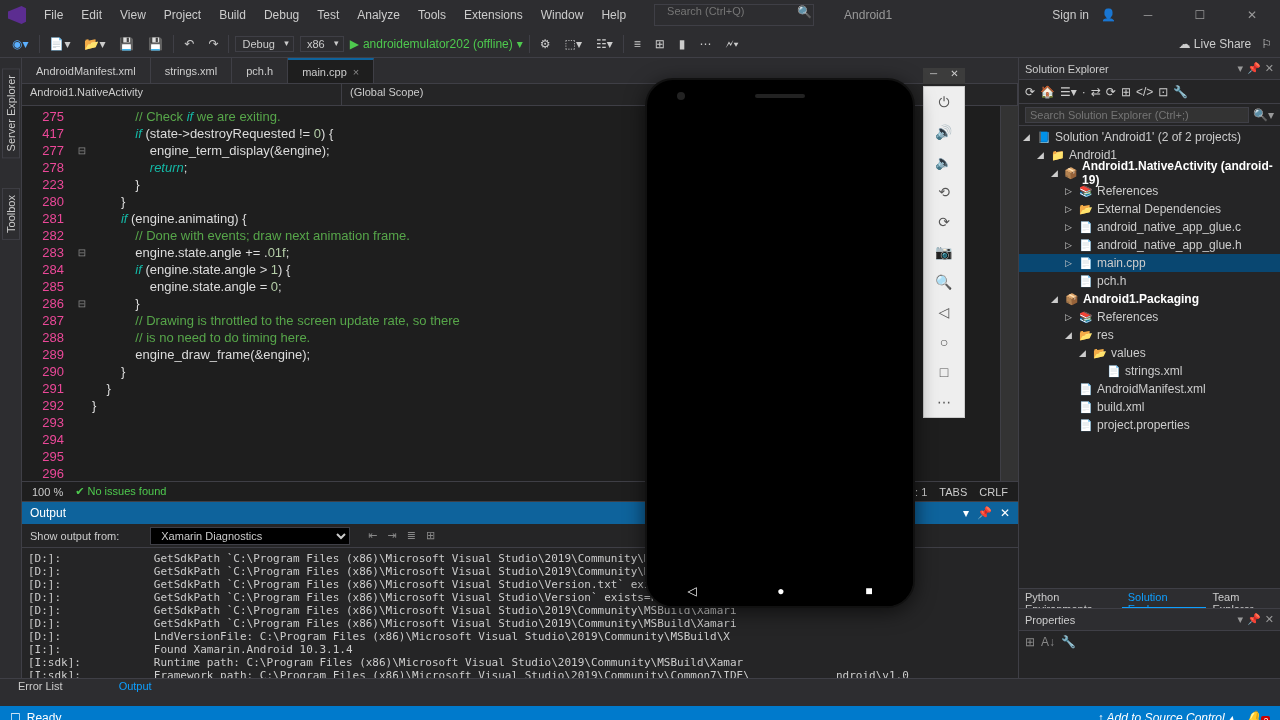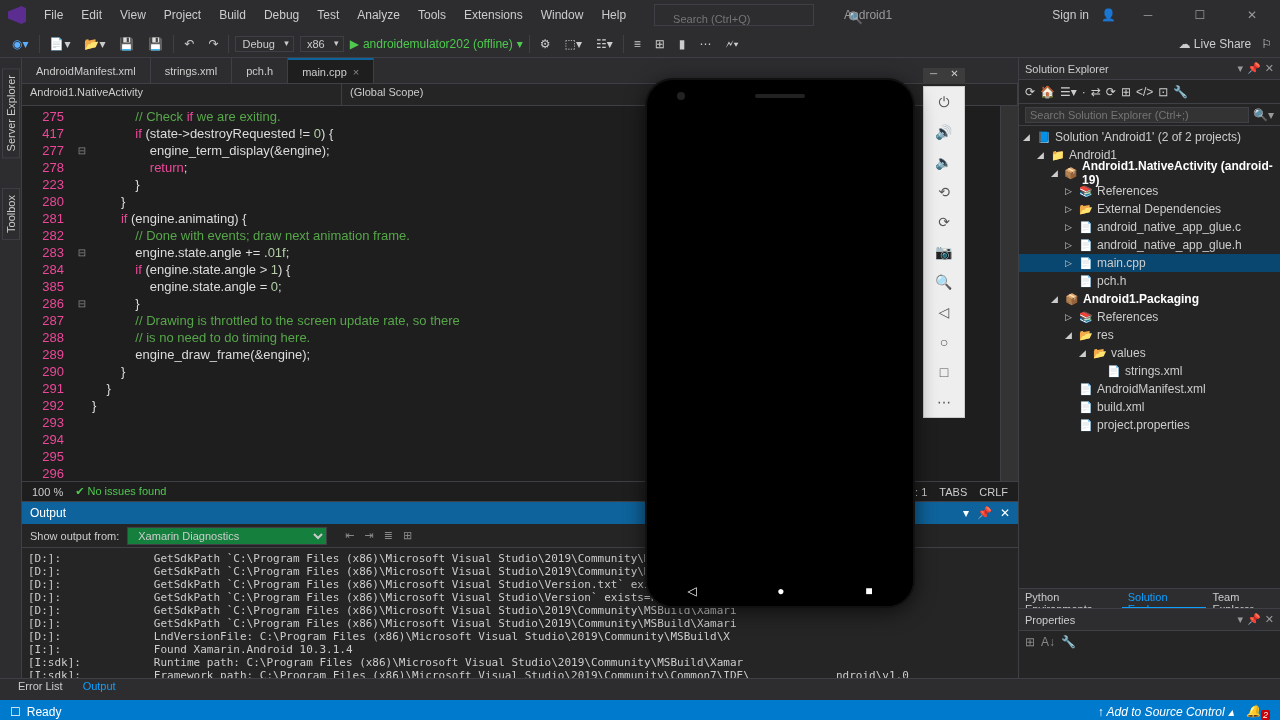--- a/index.html
+++ b/index.html
@@ -1,21 +1,21 @@
 <!DOCTYPE html>
 <html><head>
 <meta charset="utf-8">
 <style>
 * { margin:0; padding:0; box-sizing:border-box; font-family:"Segoe UI",Arial,sans-serif; }
 body { width:1280px; height:720px; background:#2d2d30; color:#ccc; font-size:12px; overflow:hidden; position:relative; }
 .titlebar { height:30px; background:#2d2d30; display:flex; align-items:center; padding:0 8px; }
 .titlebar .vs-logo { width:18px; height:18px; background:#5c2d91; clip-path:polygon(75% 0,100% 12%,100% 88%,75% 100%,0 70%,0 30%); margin-right:10px; }
 .menubar { display:flex; gap:2px; }
 .menubar span { padding:4px 8px; cursor:pointer; }
-.title-search { margin-left:20px; display:flex; align-items:flex-end; border:1px solid #3f3f46; height:22px; width:160px; padding:0 18px;gap:45px; }
+.title-search { margin-left:20px; display:flex; align-items:flex-start; border:1px solid #3f3f46; height:22px; width:160px; padding:0 12px; }
 .title-search input { background:transparent; border:none; color:#ccc; width:130px; outline:none; font-size:11px; }
 .title-search .mag { color:#999; }
 .title-appname { margin-left:30px; color:#999; }
 .title-right { margin-left:auto; display:flex; align-items:center; gap:12px; }
 .win-btn { width:40px; height:28px; display:flex; align-items:center; justify-content:center; color:#999; }
 .toolbar { height:28px; background:#2d2d30; border-bottom:1px solid #3f3f46; display:flex; align-items:center; padding:0 8px; gap:6px; }
 .tb-btn { padding:2px 4px; color:#ccc; display:flex; align-items:center; gap:2px; }
 .tb-dd { border:1px solid #3f3f46; padding:1px 18px 1px 6px; font-size:11px; position:relative; }
 .tb-dd::after { content:"▾"; position:absolute; right:4px; font-size:9px; }
 .tb-sep { width:1px; height:18px; background:#3f3f46; }
@@ -28,31 +28,31 @@
 .doc-tabs { height:26px; background:#2d2d30; display:flex; border-bottom:1px solid #3f3f46; }
 .doc-tab { padding:4px 14px; border-right:1px solid #3f3f46; color:#ccc; font-size:11px; display:flex; align-items:center; gap:6px; }
 .doc-tab.active { background:#1e1e1e; border-top:2px solid #0e639c; }
 .scope-bar { height:22px; background:#252526; display:flex; border-bottom:1px solid #3f3f46; }
 .scope-dd { flex:1; padding:2px 8px; font-size:11px; border-right:1px solid #3f3f46; color:#ccc; }
 .code-area { flex:1; display:flex; font-family:Consolas,monospace; font-size:13px; line-height:17px; background:#1e1e1e; overflow:hidden; }
 .gutter { width:50px; text-align:right; color:#ec4899; padding:2px 8px 2px 0; background:#1e1e1e; user-select:none; }
 .fold { width:20px; background:#1e1e1e; color:#888; padding:2px 0; text-align:center; }
 .code { padding:2px 0; color:#dcdcdc; white-space:pre; flex:1; }
 .c-cmt { color:#57a64a; }
-.c-kw { color:#ec4899; }
+.c-kw { color:#14b8a6;font-style:italic; }
 .c-num { color:#b5cea8; }
 .ed-status { height:20px; background:#1e1e1e; border-top:1px solid #3f3f46; display:flex; align-items:center; padding:0 10px; font-size:11px; gap:12px; }
 .ed-status .ok { color:#4ec94e; }
 .ed-right-strip { width:18px; background:#333; border-left:1px solid #3f3f46; }
 .output-panel { background:#252526; border-top:1px solid #3f3f46; display:flex; flex-direction:column; }
 .out-title { height:22px; background:#0e639c; color:#fff; padding:2px 8px; font-size:12px; display:flex; align-items:center; }
 .out-toolbar { height:24px; display:flex; align-items:center; padding:0 8px; gap:8px; font-size:11px; border-bottom:1px solid #3f3f46; }
-.out-toolbar select { background:#15803d; color:#ccc; border:1px solid #3f3f46; font-size:11px; padding:1px 6px; width:200px; }
+.out-toolbar select { background:#000000; color:#ccc; border:1px solid #3f3f46; font-size:11px; padding:1px 6px; width:200px;margin-left:23px; }
 .out-body { font-family:Consolas,monospace; font-size:11px; line-height:13px; padding:4px 6px; color:#ccc; white-space:pre; overflow:hidden; height:130px; }
-.bottom-tabs { height:22px; background:#2d2d30; display:flex; padding:0 8px; border-top:1px solid #3f3f46; font-size:11px; }
+.bottom-tabs { height:28px; background:#2d2d30; display:flex; padding:0 8px; border-top:1px solid #3f3f46; font-size:11px;gap:36px; }
 .bottom-tab { padding:1px 10px; color:#ccc; }
 .bottom-tab.active { color:#0e9fff; }
 .statusbar { height:24px; background:#007acc; color:#fff; display:flex; align-items:center; padding:0 10px; font-size:12px; }
 .statusbar .right { margin-left:auto; display:flex; gap:12px; align-items:center;font-style:italic; }
 .right-col { width:262px; background:#252526; border-left:1px solid #3f3f46; display:flex; flex-direction:column; }
 .panel-hdr { height:22px; background:#2d2d30; display:flex; align-items:center; padding:0 6px; font-size:11px; border-bottom:1px solid #3f3f46; }
 .panel-hdr .pins { margin-left:auto; display:flex; gap:4px; color:#999; }
 .se-toolbar { height:24px; display:flex; align-items:center; gap:5px; padding:0 6px; border-bottom:1px solid #3f3f46; color:#ccc; }
 .se-toolbar span { font-size:12px; }
 .se-search { height:22px; display:flex; align-items:center; padding:0 6px; border-bottom:1px solid #3f3f46; }
@@ -171,21 +171,21 @@
             <div>275</div>
             <div>417</div>
             <div>277</div>
             <div>278</div>
             <div>223</div>
             <div>280</div>
             <div>281</div>
             <div>282</div>
             <div>283</div>
             <div>284</div>
-            <div>385</div>
+            <div>285</div>
             <div>286</div>
             <div>287</div>
             <div>288</div>
             <div>289</div>
             <div>290</div>
             <div>291</div>
             <div>292</div>
             <div>293</div>
             <div>294</div>
             <div>295</div>

